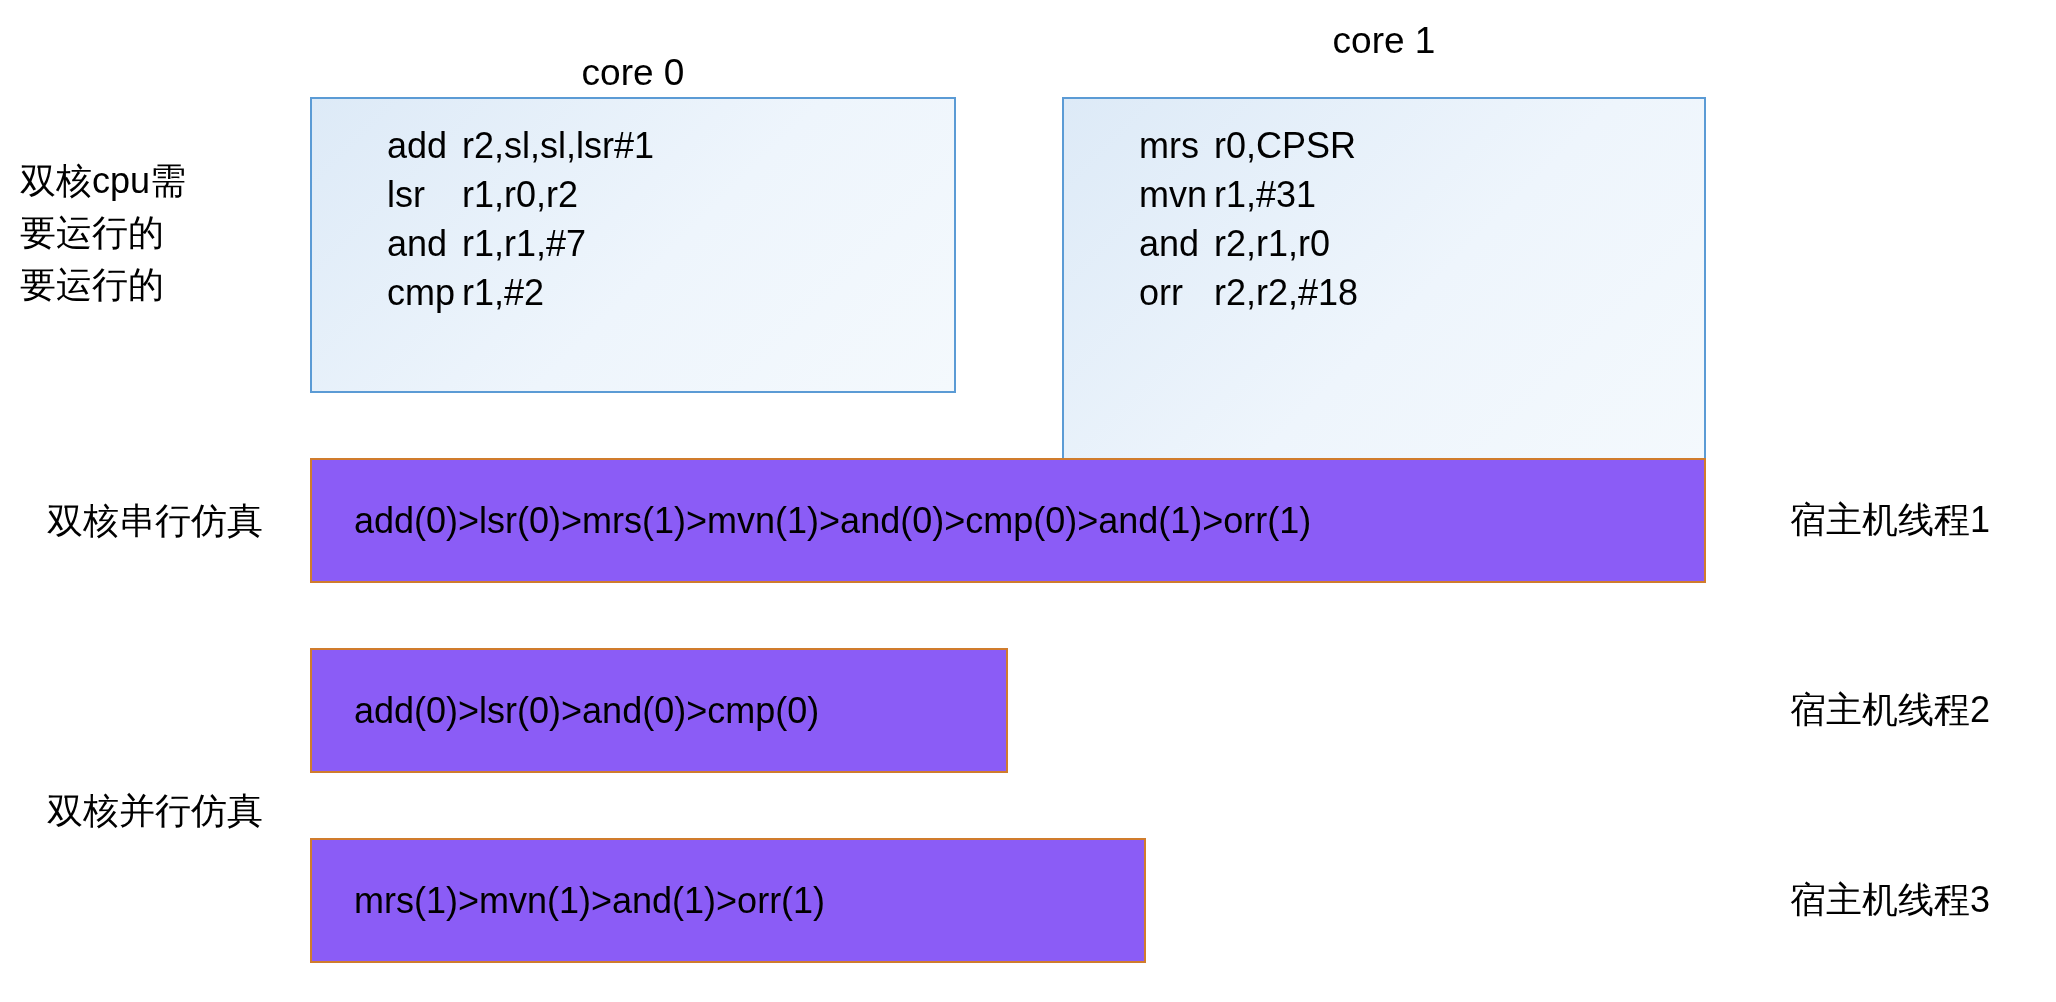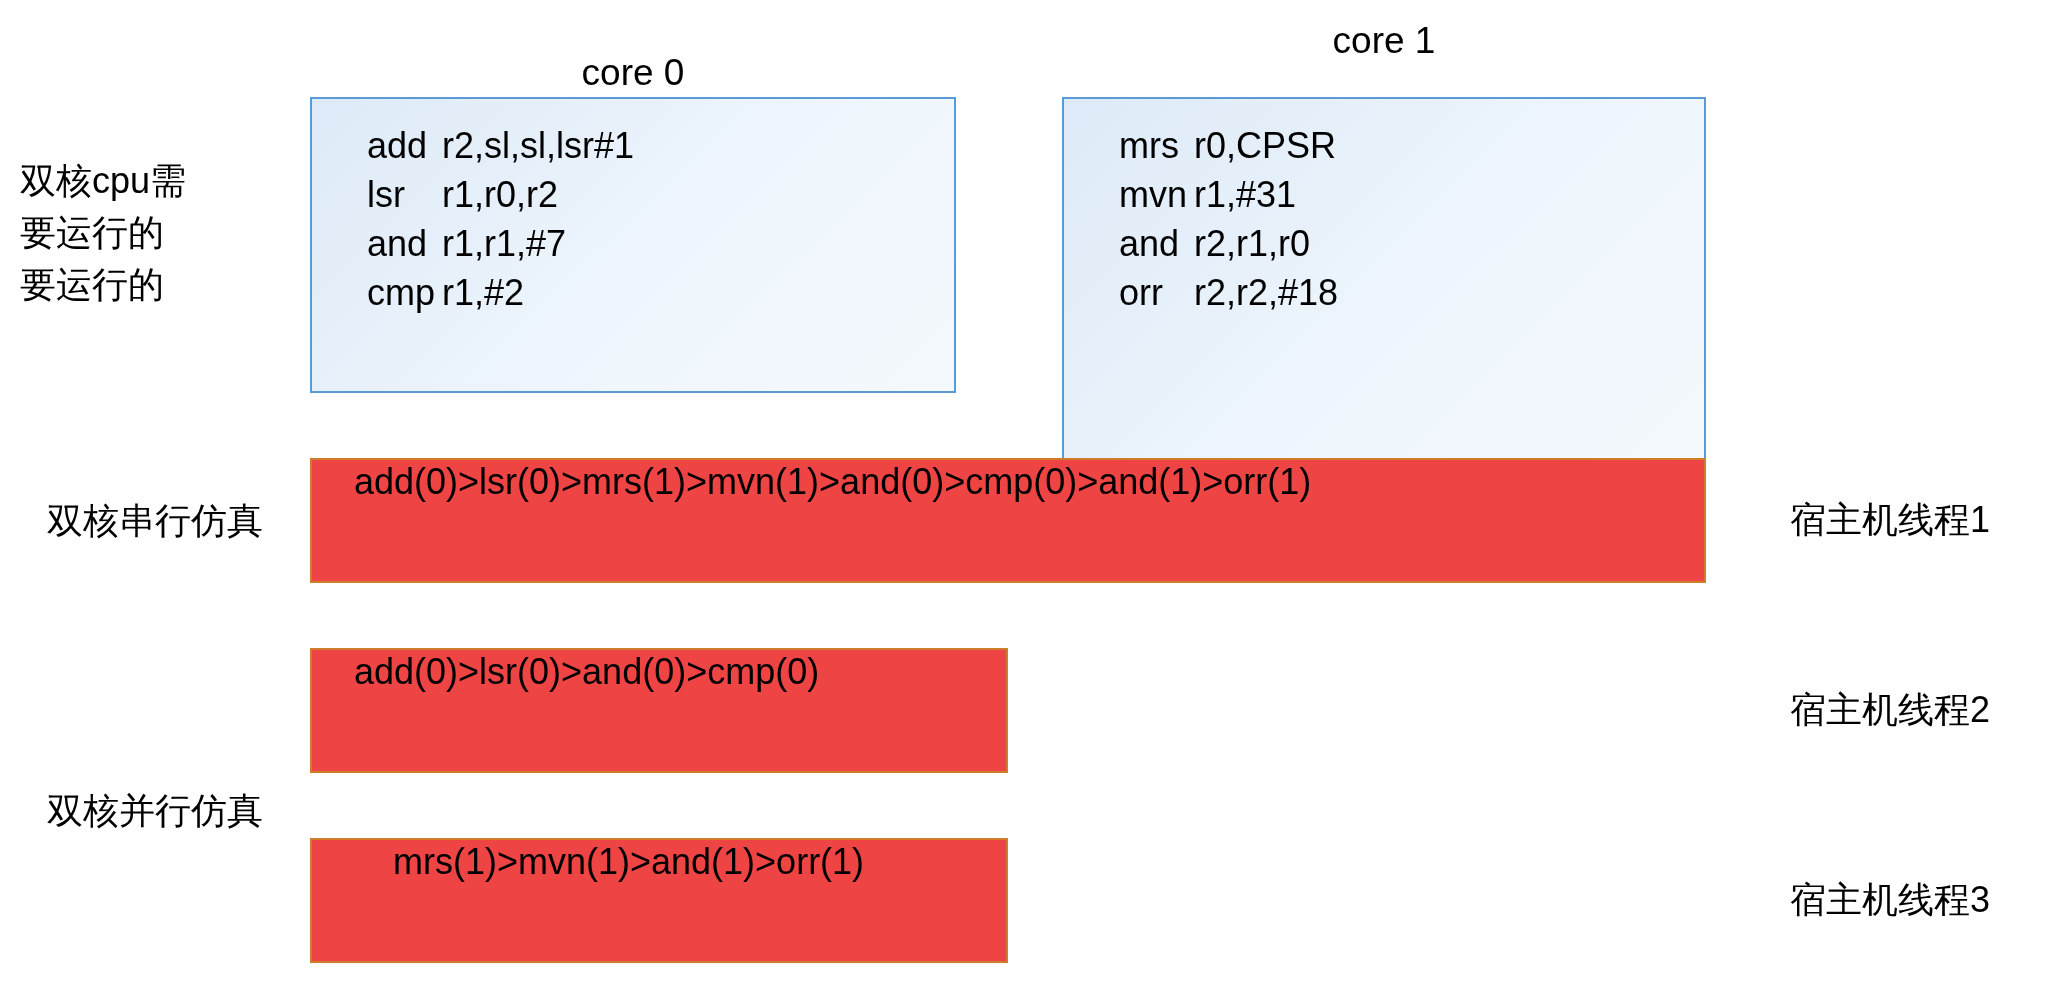--- a/index.html
+++ b/index.html
@@ -43,20 +43,21 @@
     height: 49px;
     font-size: 36px;
     line-height: 49px;
     white-space: nowrap;
   }
   .instr-mn {
     display: inline-block;
     width: 130px;
     padding-left: 55px;
     box-sizing: border-box;
+    margin-left: 20px;
   }
   .instr-op {
     display: inline-block;
   }
 
   
   .side-label {
     font-size: 36px;
     line-height: 52px;
     text-align: center;
@@ -66,22 +67,23 @@
   .side-label-multiline {
     font-size: 36px;
     line-height: 52px;
     color: #000;
   }
 
   
   .seq-box {
     box-sizing: border-box;
     border: 2px solid #d07c2d;
-    background: #ef4444;
+    background: #8b5cf6;
     display: flex;
+    align-items: center;
   }
   .seq-text {
     font-size: 36px;
     line-height: 1.2;
     color: #000;
     white-space: nowrap;
     padding-left: 42px;
   }
 
   
@@ -146,19 +148,19 @@
   <div class="abs thread-label" style="left:1790px; top:502px;">宿主机线程1</div>
 
   <div class="abs side-label" style="left:20px; top:785px; width:270px;">双核并行仿真</div>
 
   <div class="abs seq-box" style="left:310px; top:648px; width:698px; height:125px;">
     <span class="seq-text">add(0)&gt;lsr(0)&gt;and(0)&gt;cmp(0)</span>
   </div>
 
   <div class="abs thread-label" style="left:1790px; top:692px;">宿主机线程2</div>
 
-  <div class="abs seq-box" style="left:310px; top:838px; width:698px; height:125px;padding-left:39px;">
+  <div class="abs seq-box" style="left:310px; top:838px; width:836px; height:125px;">
     <span class="seq-text">mrs(1)&gt;mvn(1)&gt;and(1)&gt;orr(1)</span>
   </div>
 
   <div class="abs thread-label" style="left:1790px; top:882px;">宿主机线程3</div>
 
 </div>
 
 </body></html>

